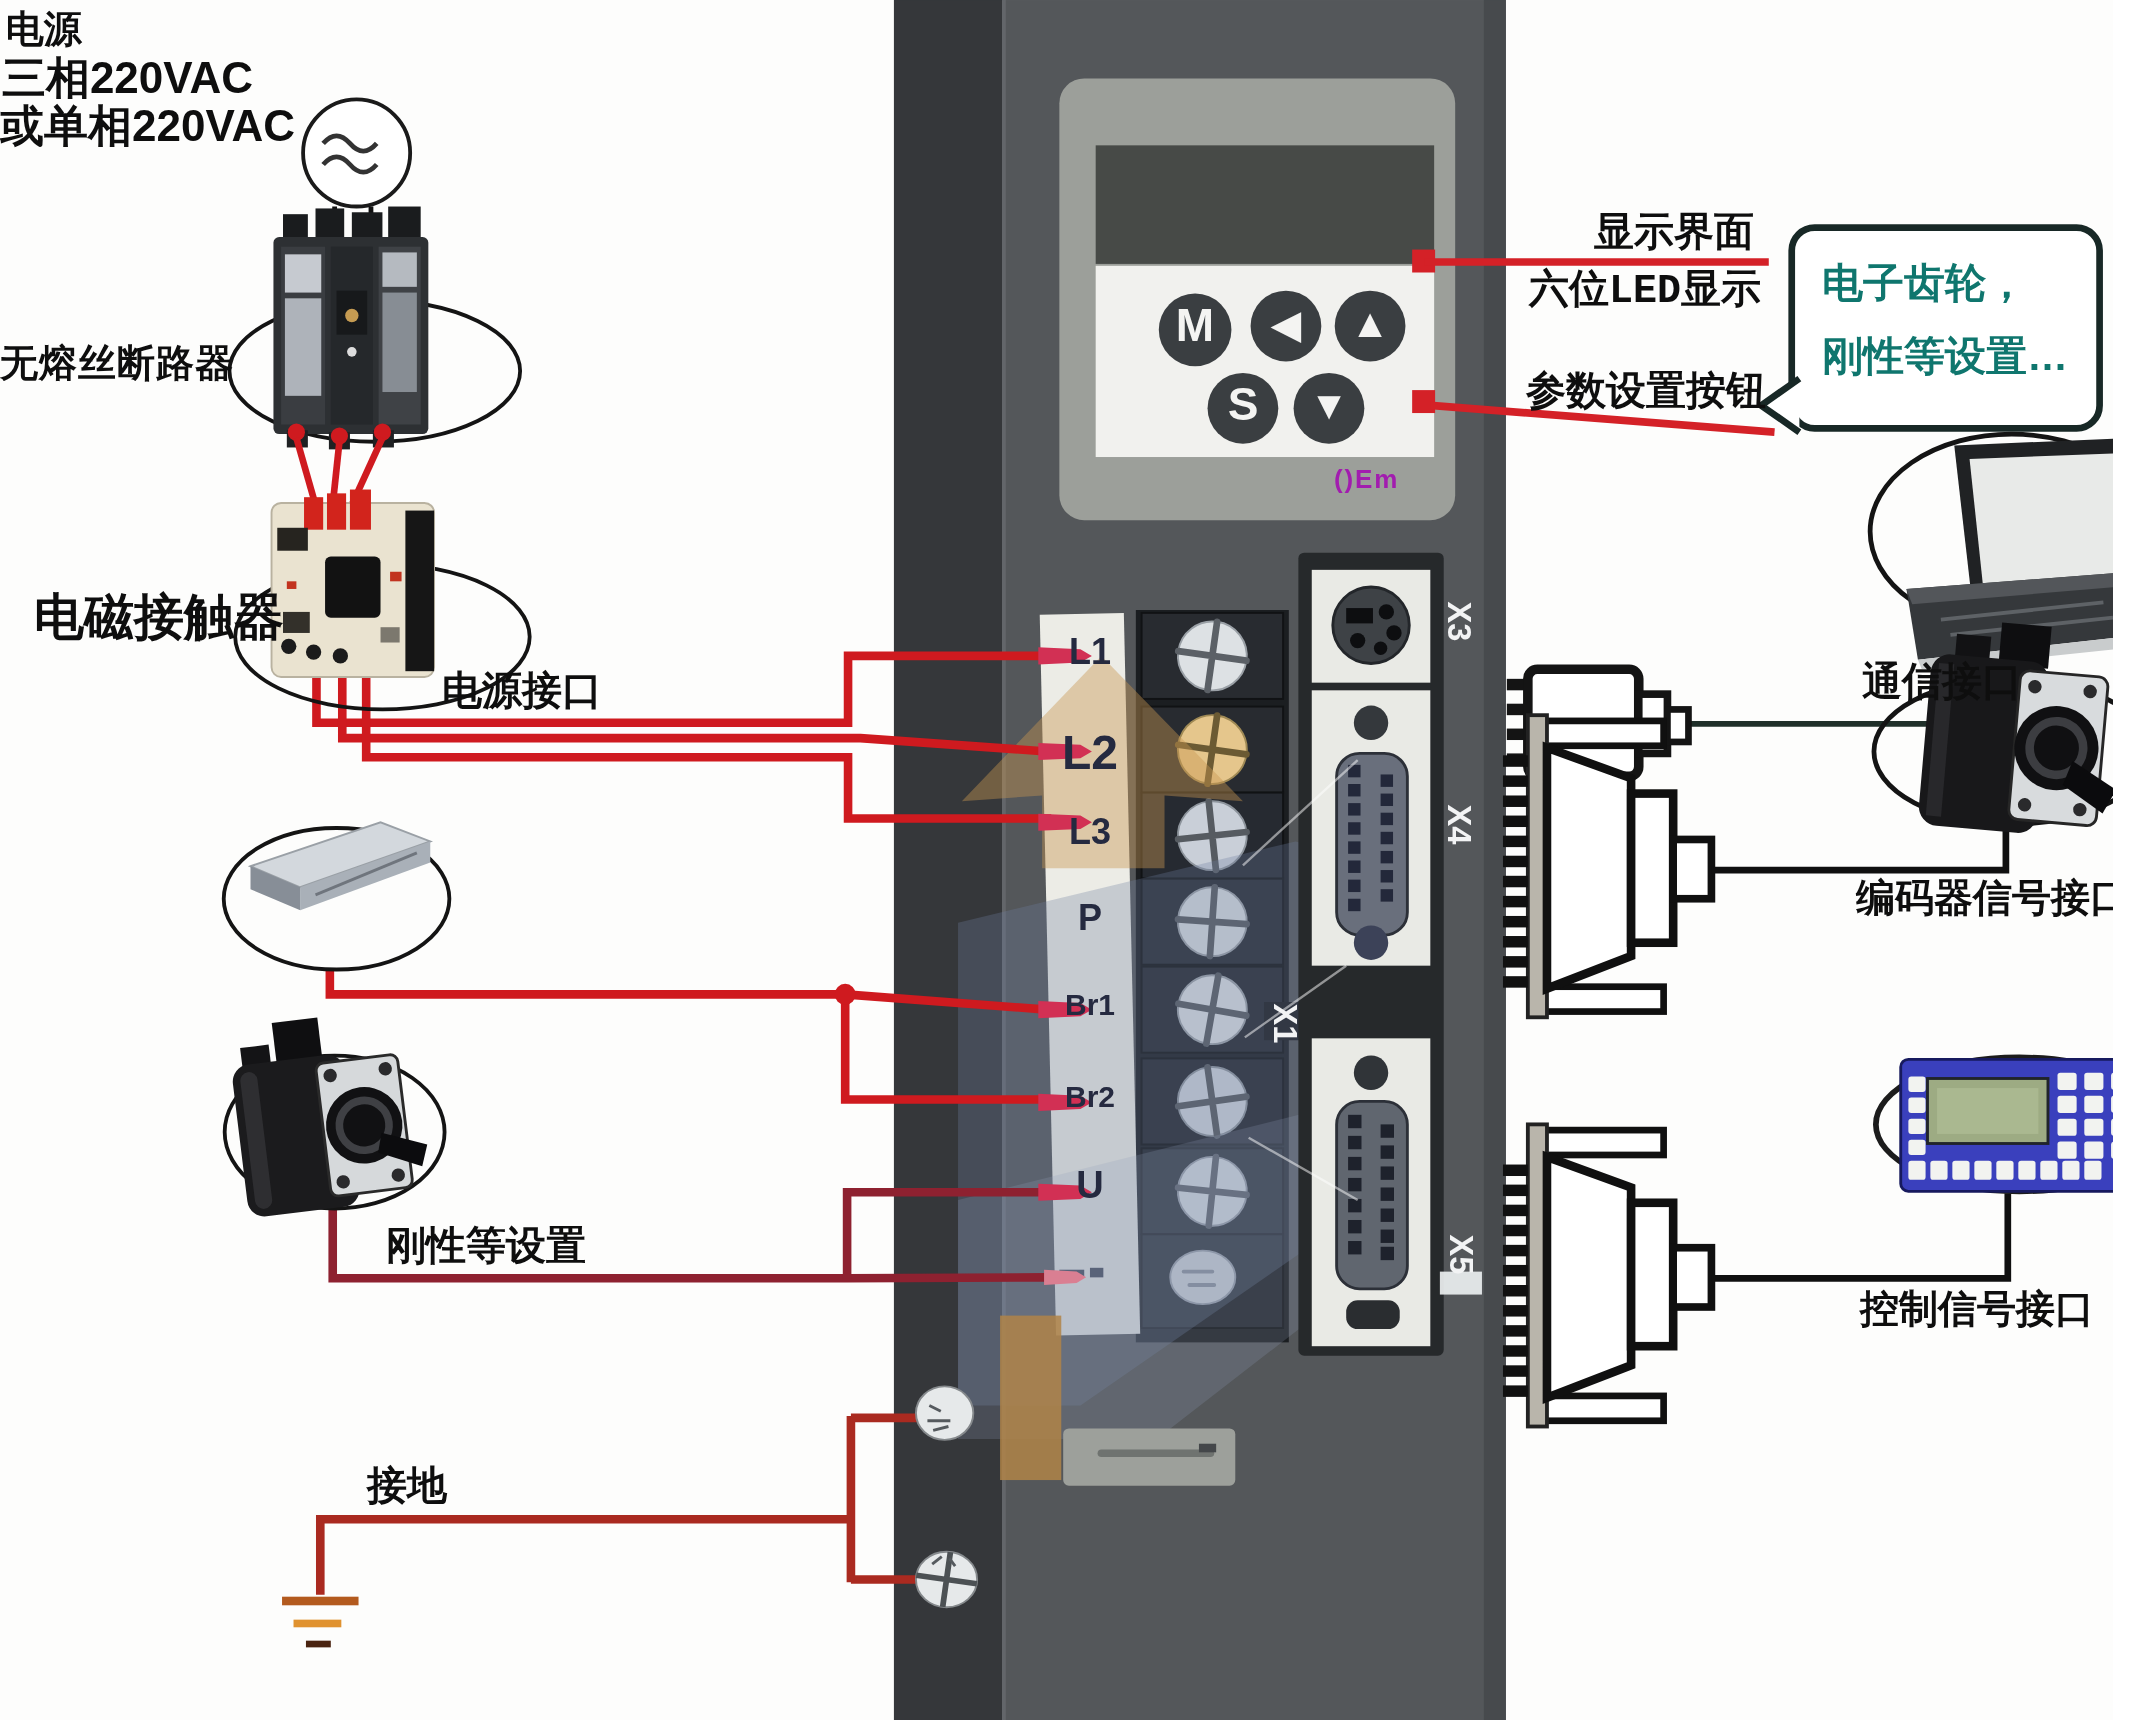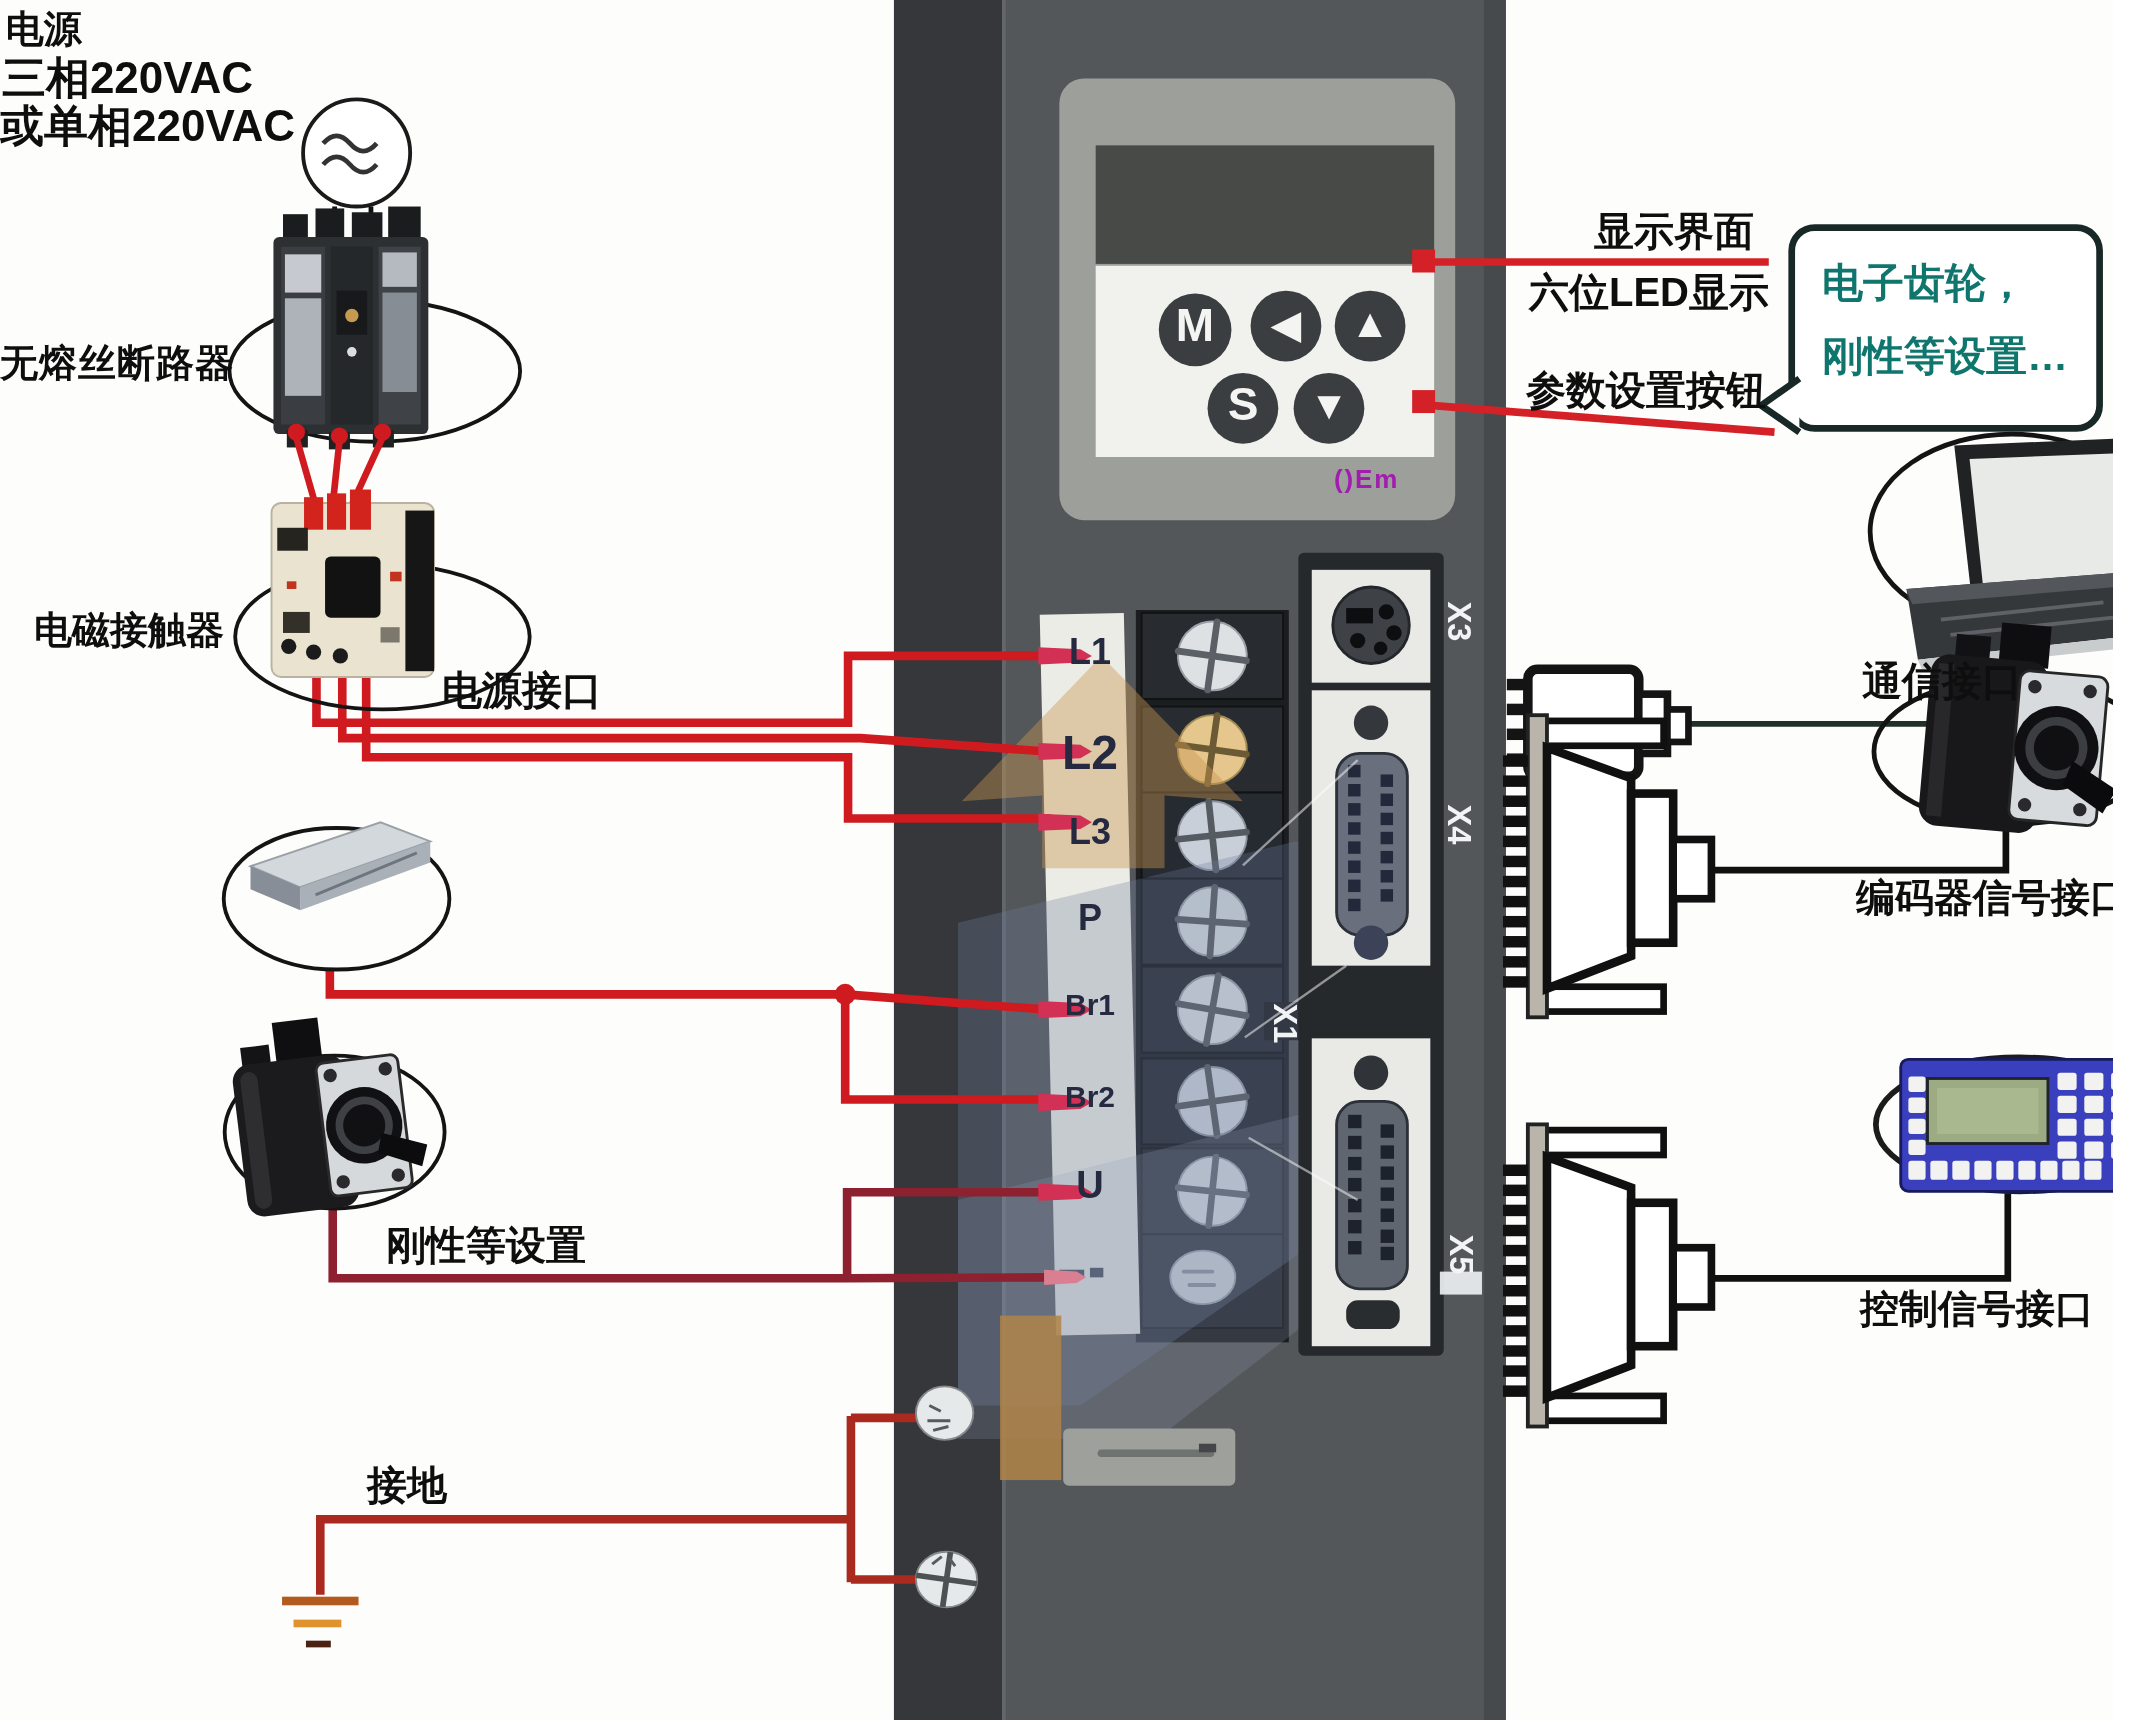--- a/index.html
+++ b/index.html
@@ -422,27 +422,27 @@
     </g>
     <rect x="2210" y="1214" width="18" height="20" rx="3" fill="#cf3340"></rect>
   </g>
 </svg>
 
 <div class="txt" style="left:5.7px;top:9.6px;font-size:38px;">电源</div>
 <div class="txt" style="left:1.9px;top:55px;font-size:44px;">三相220VAC</div>
 <div class="txt" style="left:0px;top:103px;font-size:44px;">或单相220VAC</div>
 
 <div class="txt" style="left:0px;top:344px;font-size:38px;letter-spacing:1px;">无熔丝断路器</div>
-<div class="txt" style="left:34px;top:591px;font-size:38px;margin-top:20px;">电磁接触器</div>
+<div class="txt" style="left:34px;top:591px;font-size:50px;">电磁接触器</div>
 <div class="txt" style="left:442px;top:669px;font-size:40px;">电源接口</div>
 <div class="txt" style="left:386px;top:1224px;font-size:40px;">刚性等设置</div>
 <div class="txt" style="left:367px;top:1464px;font-size:40px;">接地</div>
 
 <div class="txt" style="left:1594px;top:210px;font-size:40px;">显示界面</div>
-<div class="txt" style="left:1529px;top:271px;font-size:40px;">六位LED显示</div>
+<div class="txt" style="left:1529px;top:271px;font-size:40px;font-family:Liberation Mono, monospace;">六位LED显示</div>
 <div class="txt" style="left:1526px;top:369px;font-size:40px;">参数设置按钮</div>
 
 <div class="bubble-line" style="left:1822px;top:256px;font-size:41px;">电子齿轮，</div>
 <div class="bubble-line" style="left:1822px;top:329px;font-size:41px;text-align:right;">刚性等设置…</div>
 
 <div class="txt" style="left:1862px;top:660px;font-size:40px;">通信接口</div>
 <div class="txt" style="left:1856px;top:878px;font-size:39px;">编码器信号接口</div>
 <div class="txt" style="left:1860px;top:1289px;font-size:39px;">控制信号接口</div>
 
 <div class="t-label" style="top:631px;font-size:36px;">L1</div>

